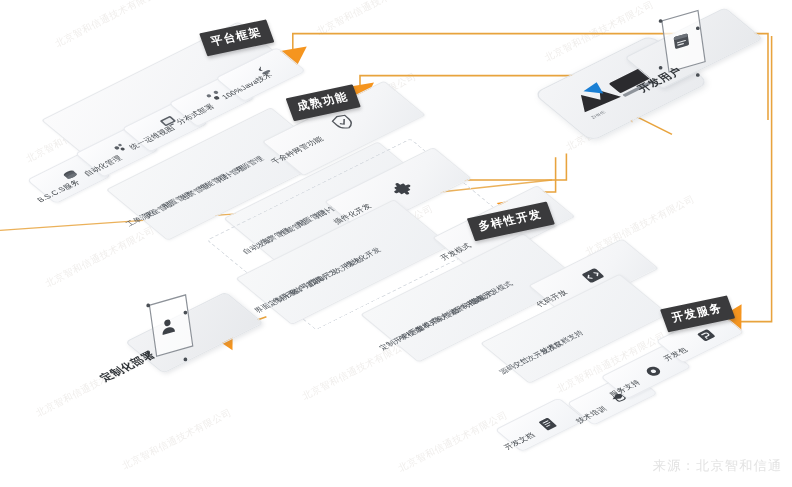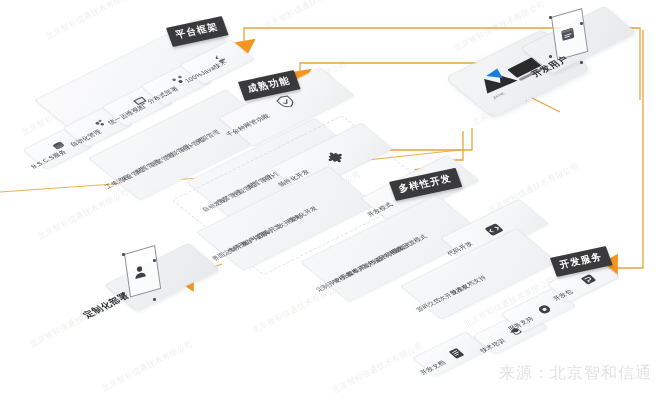--- a/index.html
+++ b/index.html
@@ -117,22 +117,22 @@
     background:rgba(255,255,255,.72);
     transform-origin:left top;
   }
   .nodeDot{
     position:absolute;width:2.6px;height:2.6px;border-radius:50%;
     background:#4a4f55;
   }
 
   
   .credit{
-    position:absolute;right:8px;bottom:22px;
-    font-size:16px;color:#e3e3e3;letter-spacing:1px;white-space:nowrap;
+    position:absolute;right:8px;bottom:10px;
+    font-size:11px;color:#e3e3e3;letter-spacing:1px;white-space:nowrap;
   }
 </style>
 </head>
 <body>
 
 <div id="stage">
 
   <div class="wm" style="left:44px;  top:32px;  transform:rotate(-27deg);">北京智和信通技术有限公司</div>
   <div class="wm" style="left:262px; top:22px;  transform:rotate(-27deg);">北京智和信通技术有限公司</div>
   <div class="wm" style="left:452px; top:44px;  transform:rotate(-27deg);">北京智和信通技术有限公司</div>

